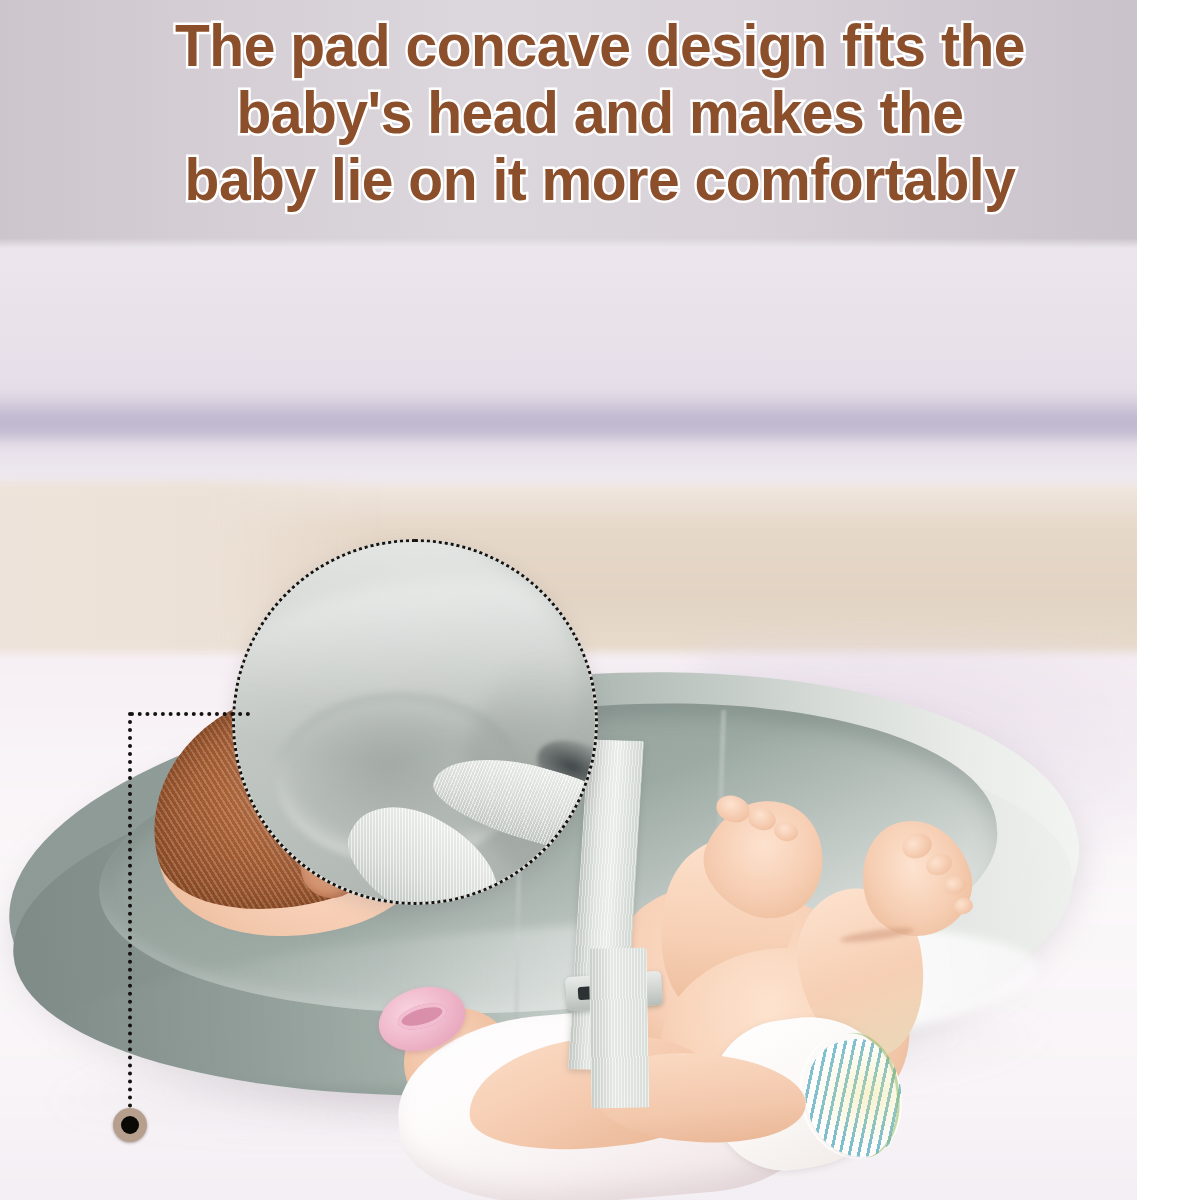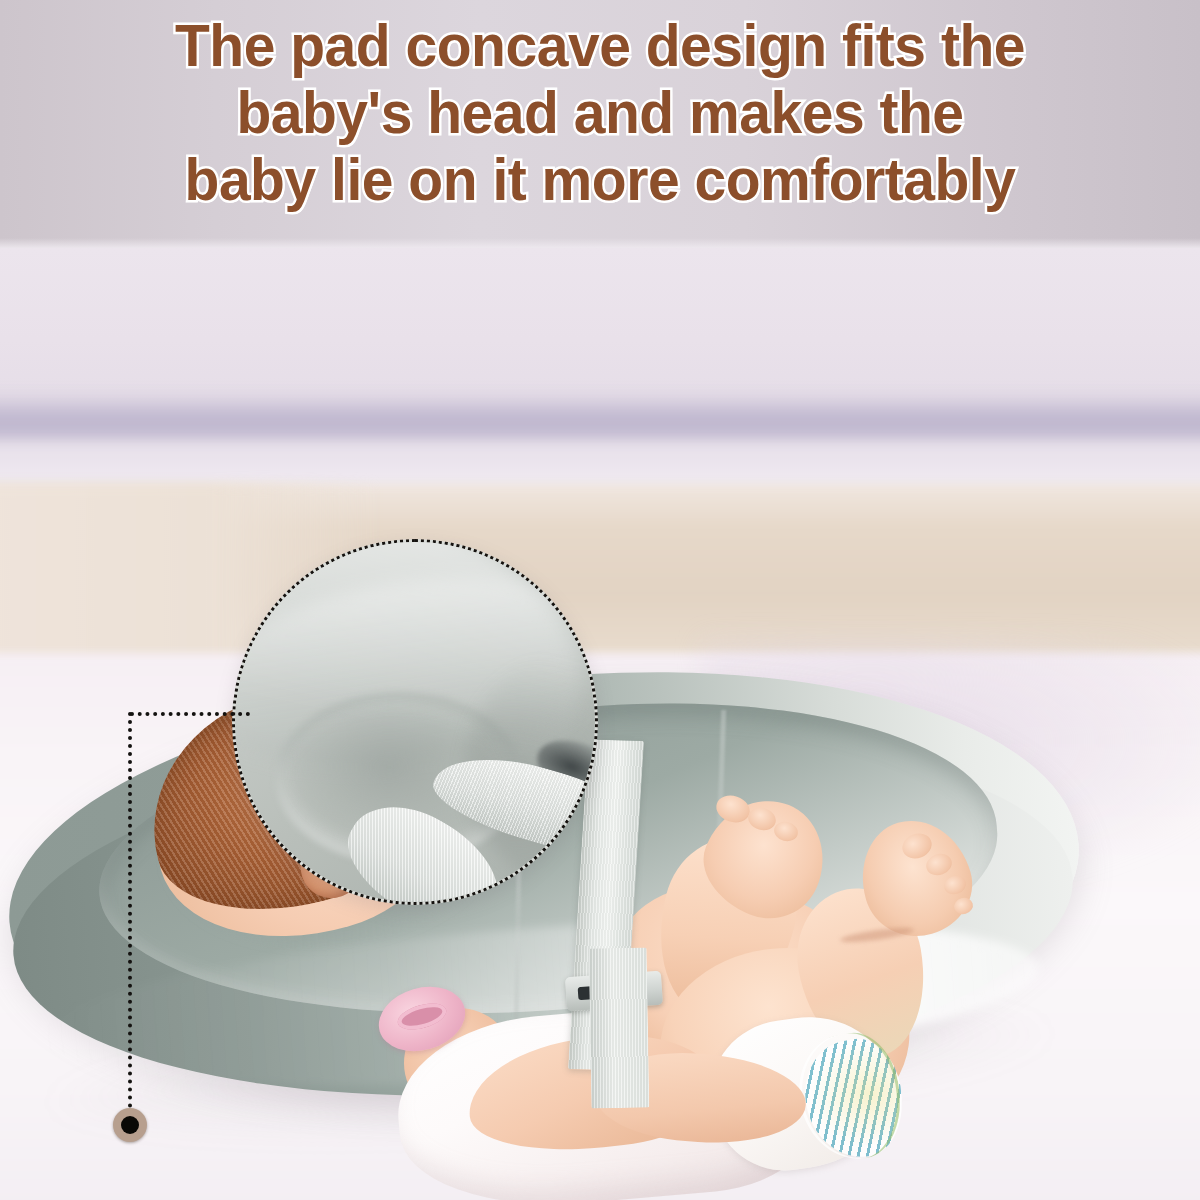--- a/index.html
+++ b/index.html
@@ -5,24 +5,25 @@
   html, body {
     margin: 0;
     padding: 0;
     background: #ffffff;
   }
   body {
     font-family: "Liberation Sans", sans-serif;
   }
   #page {
     position: relative;
-    width: 1200px;
+    width: 1092px;
     height: 1200px;
     overflow: hidden;
     background: #701a75;
+    padding-left: 45px;
   }
 
   
   .header-band {
     position: absolute;
     left: 0; top: 0;
     width: 1200px;
     height: 248px;
     background:
       linear-gradient(to right,

